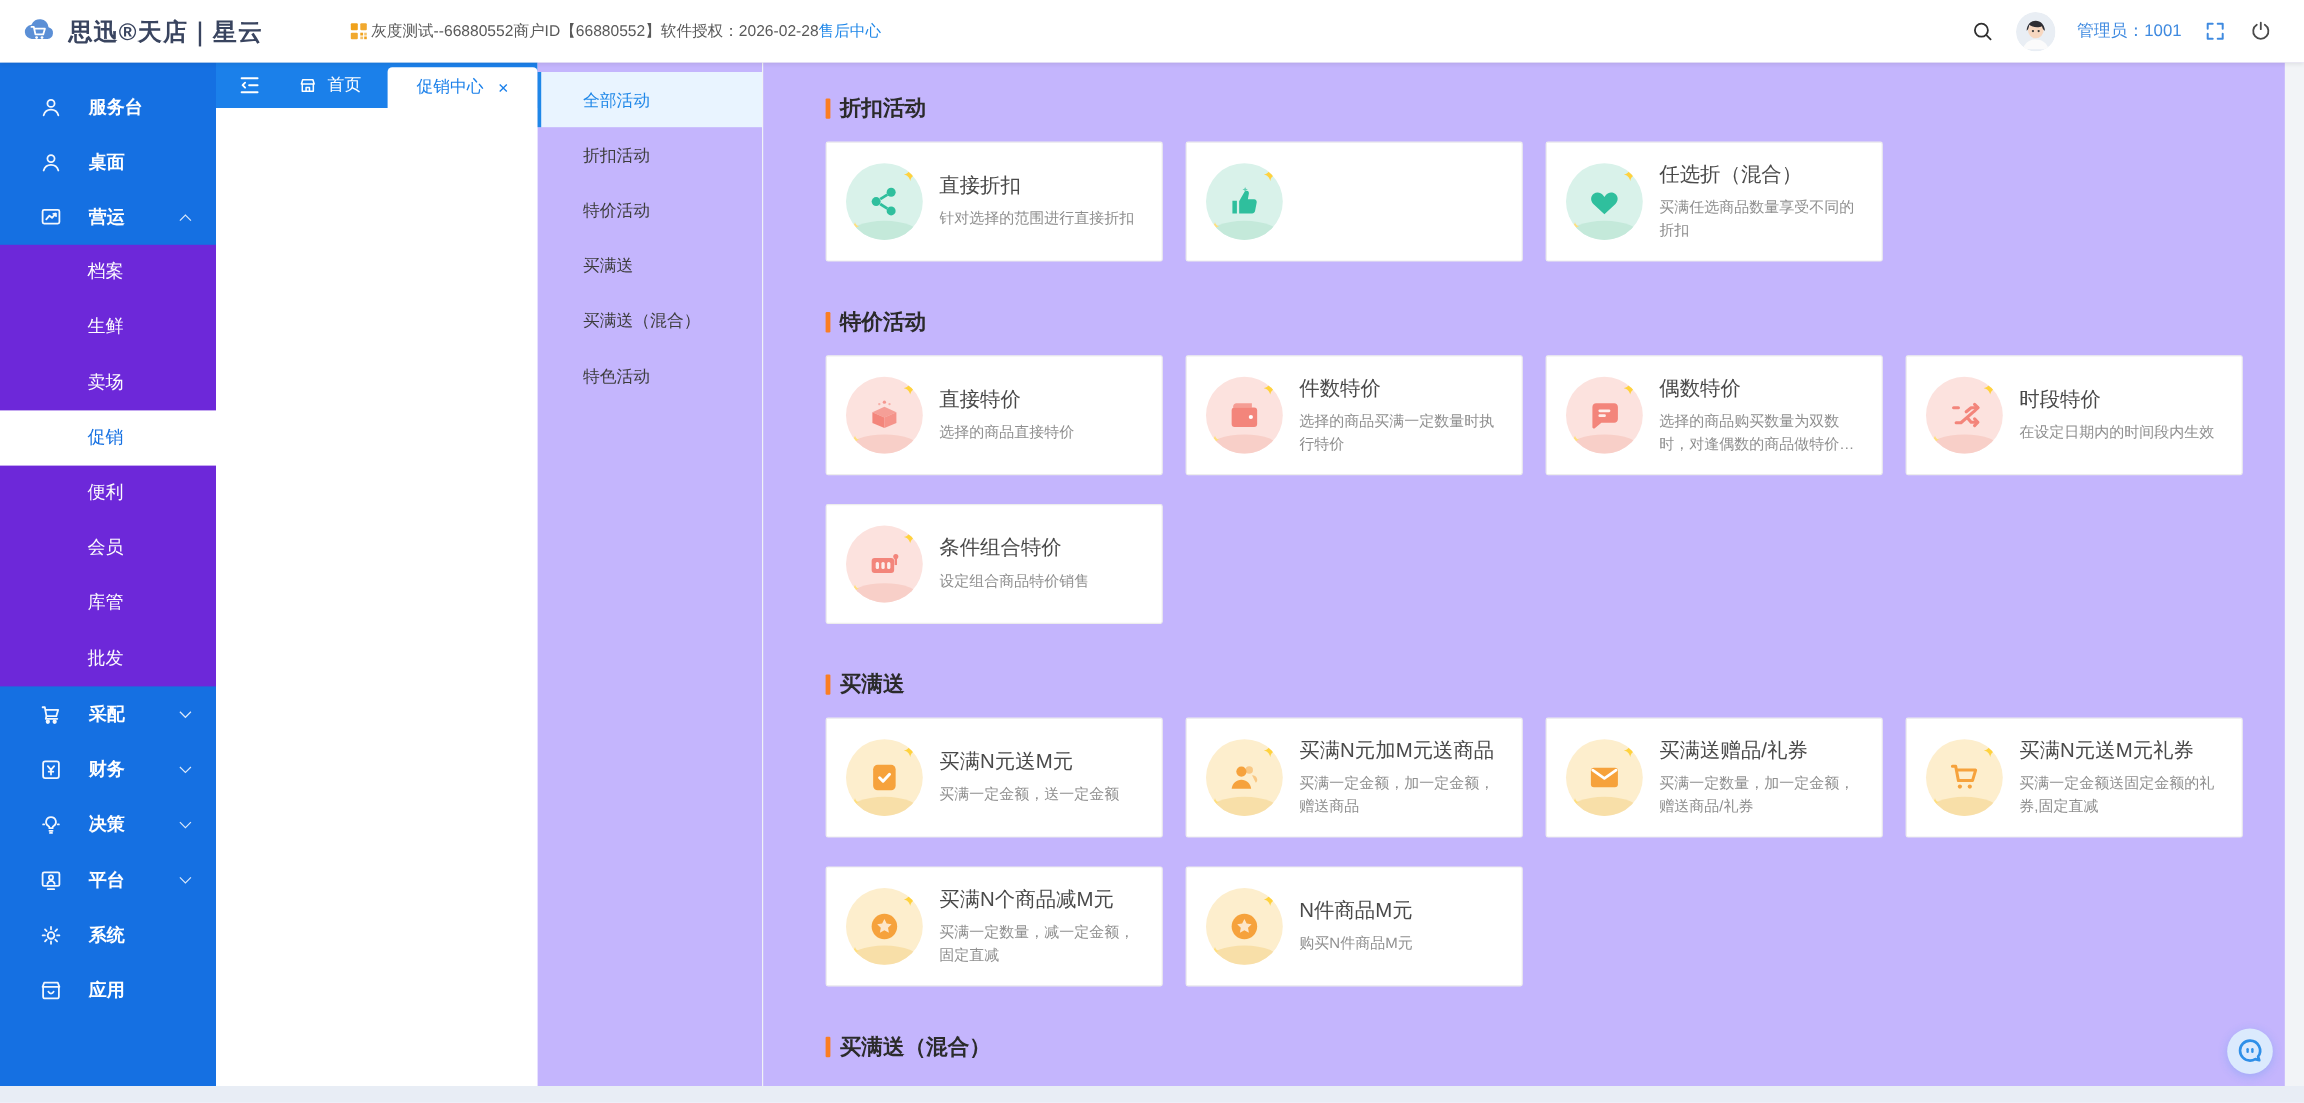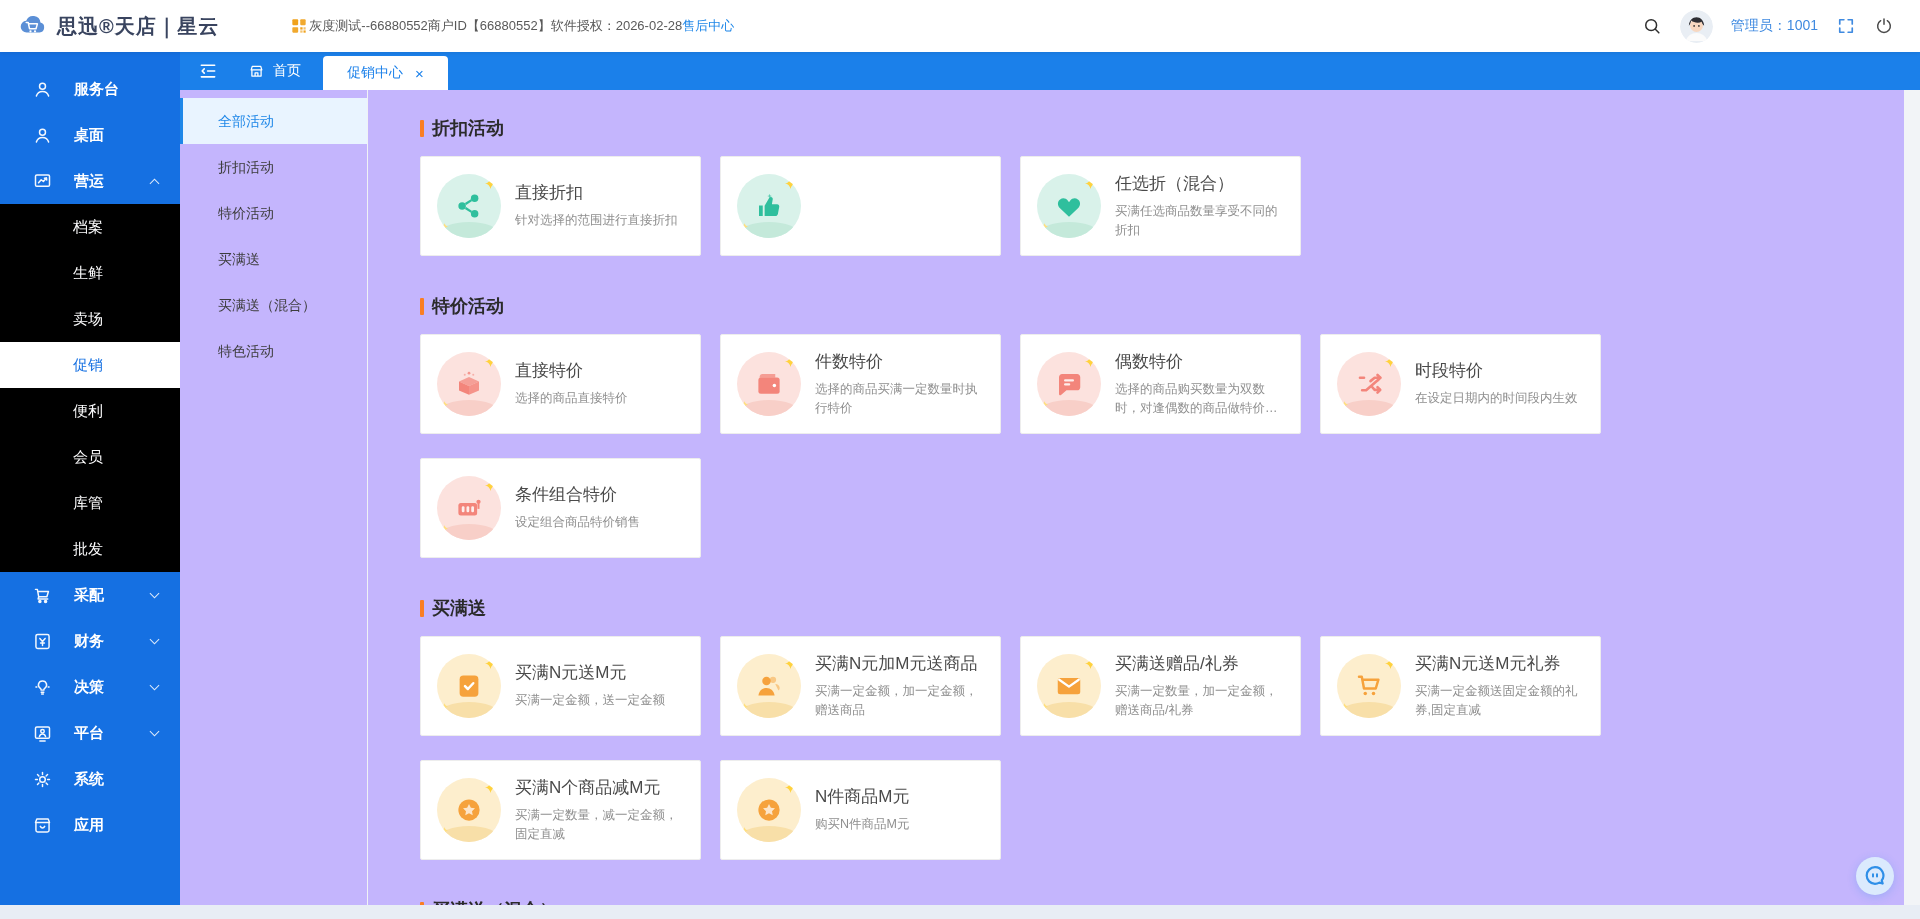--- a/index.html
+++ b/index.html
@@ -31,26 +31,26 @@
   
   .sidebar { width:180px; background:#1570e2; color:#fff; flex:none; padding-top:14px; }
   .sidebar ul { list-style:none; }
   .nav-item { height:46px; display:flex; align-items:center; padding-left:32px; cursor:pointer; font-size:15px; font-weight:700; }
   .nav-icon { width:21px; height:21px; margin-right:21px; flex:none; opacity:.95; }
   .nav-icon svg { width:21px; height:21px; display:block; }
   .chev { width:7px; height:7px; border-right:1.6px solid rgba(255,255,255,.85); border-bottom:1.6px solid rgba(255,255,255,.85);
           margin-left:auto; margin-right:22px; flex:none; }
   .chev.down { transform:rotate(45deg); margin-top:-4px; }
   .chev.up   { transform:rotate(-135deg); margin-top:4px; }
-  .submenu { background:#000000; }
+  .submenu { background:#6d28d9; }
   .sub-item { height:46px; line-height:46px; padding-left:73px; font-size:15px; color:#fdfdfe; cursor:pointer; }
   .sub-item.active { background:#fff; color:#1570e2; }
 
   
-  .right-col { flex:1; display:flex; flex-direction:column; min-width:0; }
+  .right-col { flex:1; display:flex; flex-direction:row; min-width:0; }
   .tabbar { height:38px; background:#1b80ea; display:flex; align-items:center; flex:none; }
   .collapse-btn { color:#fff; margin:0 14px 0 18px; cursor:pointer; }
   .collapse-btn svg { width:20px; height:20px; display:block; }
   .tab-home { display:flex; align-items:center; gap:8px; color:#fff; font-size:14px; padding:0 16px; height:100%; cursor:pointer; }
   .tab-home svg { width:17px; height:17px; display:block; }
   .tab-active { display:flex; align-items:center; gap:12px; background:#fff; color:#1b80ea; font-size:14px;
                 height:34px; margin-top:4px; padding:0 24px; border-radius:4px 4px 0 0; margin-left:6px; cursor:pointer; }
   .tab-close { font-size:15px; line-height:1; cursor:pointer; }
 
   

